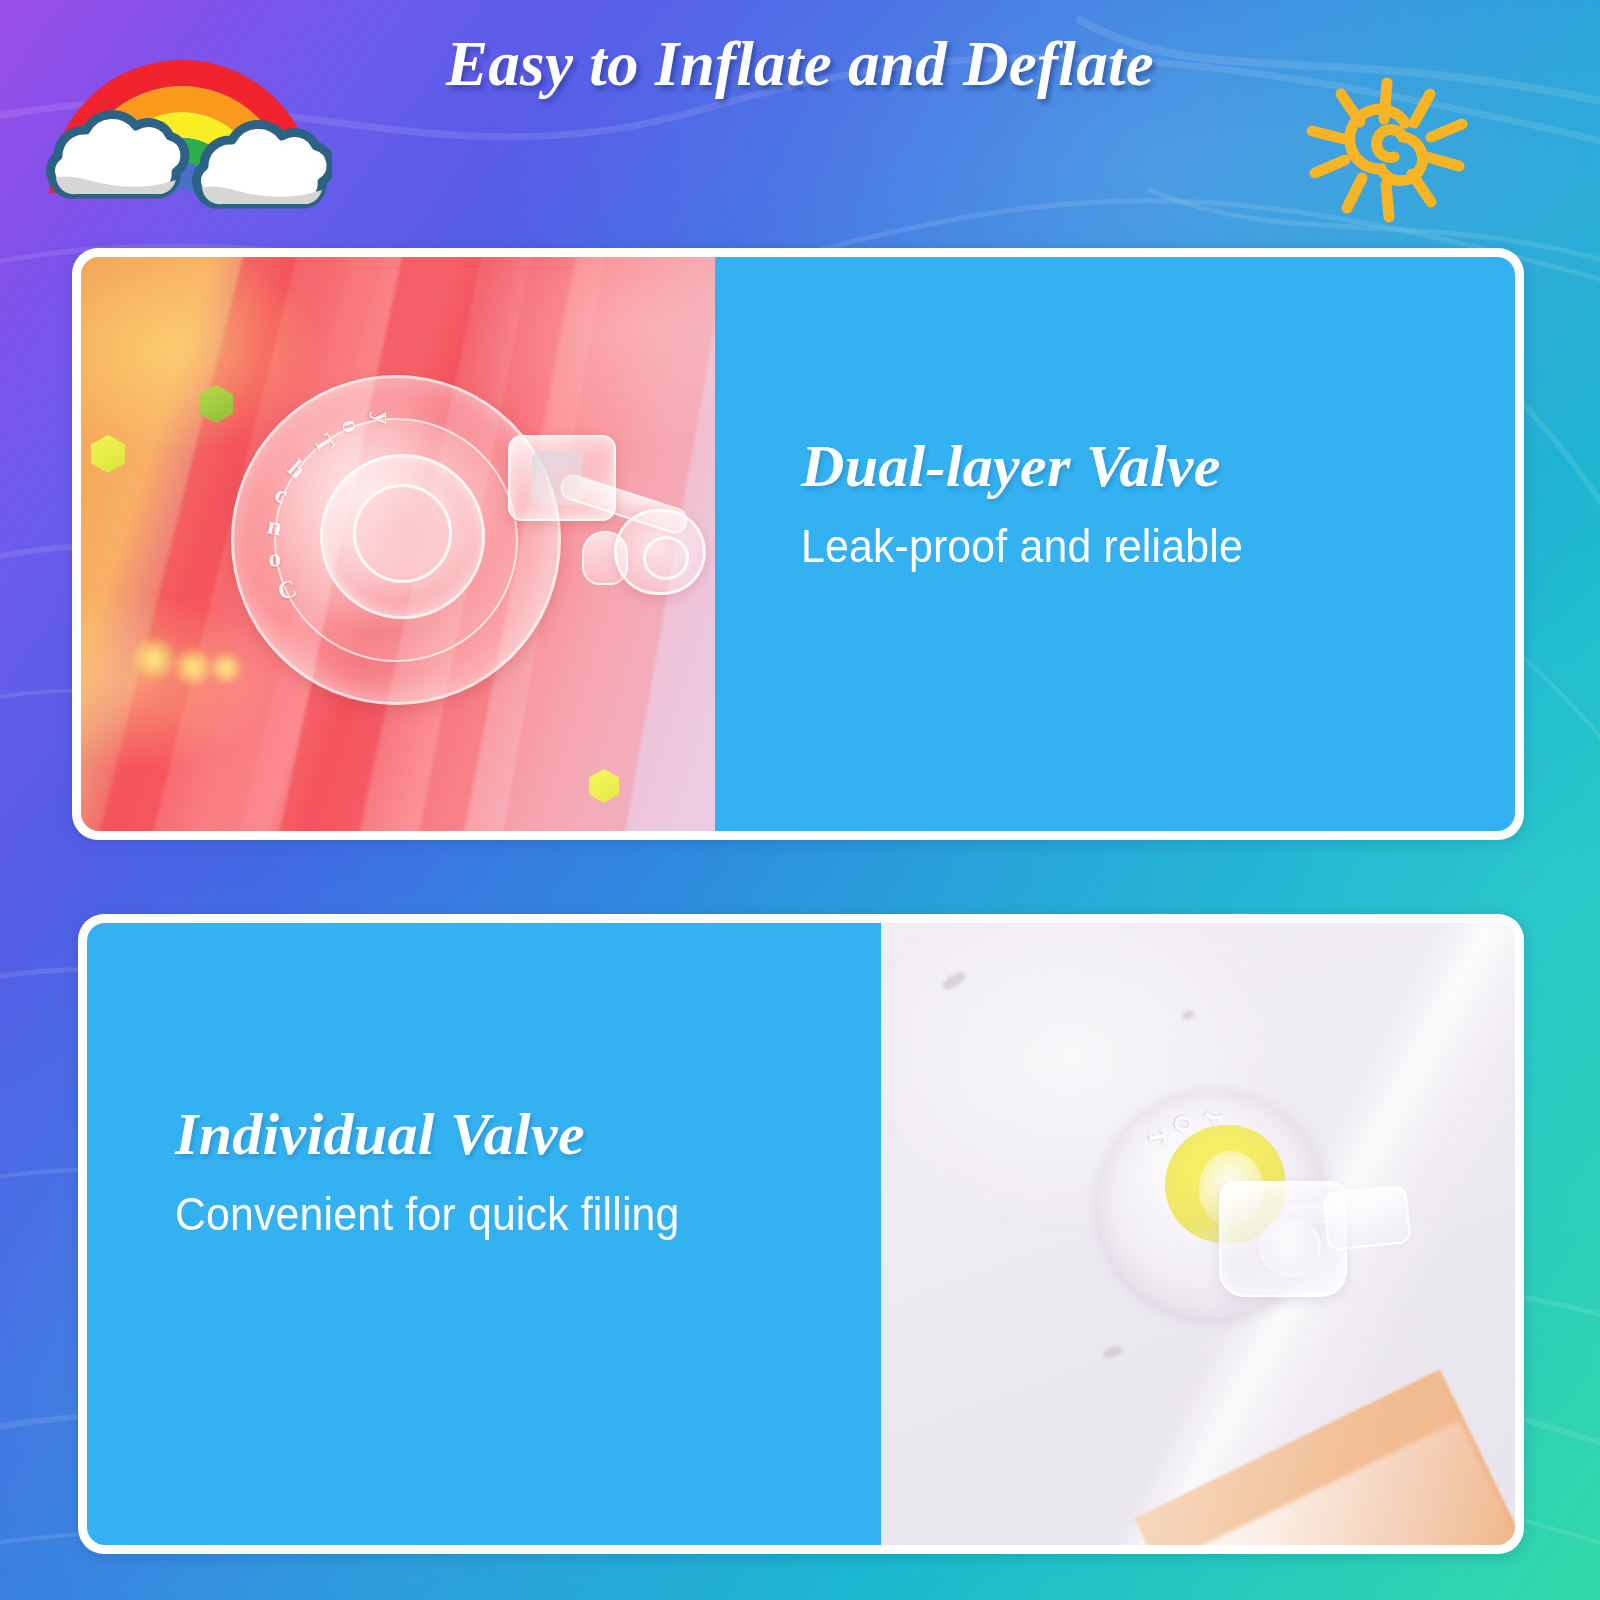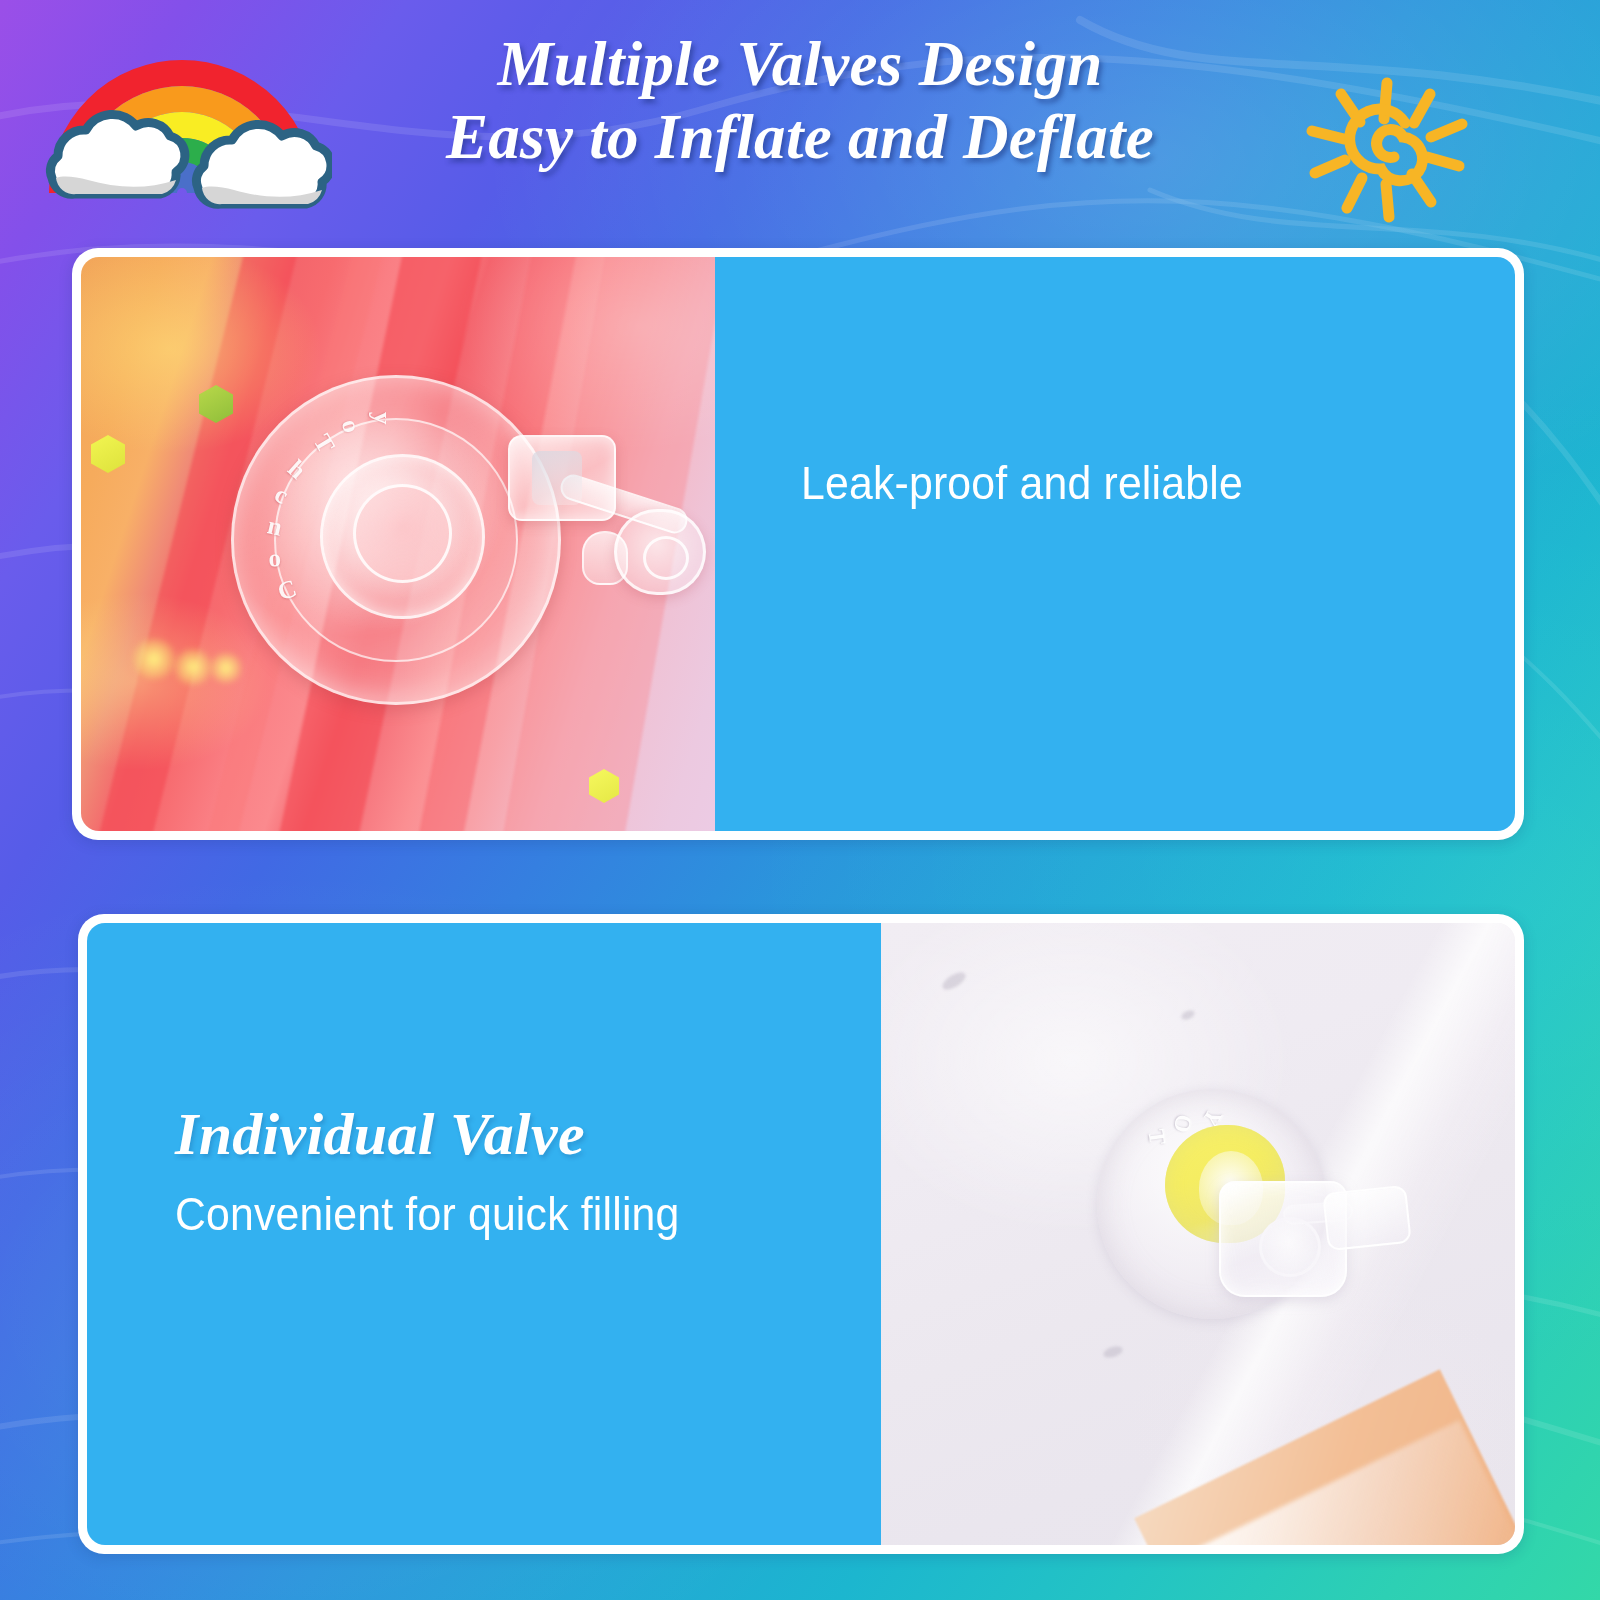--- a/index.html
+++ b/index.html
@@ -365,21 +365,20 @@
       <path d="M22 52 a18 18 0 0 0 20 16 l86 0 a20 20 0 0 0 14 -14 c-30 10 -60 8 -88 0 c-12 -3 -24 -5 -32 -2 z" fill="#d6d6d6"></path>
     </g>
 
     <g transform="translate(148,118)">
       <path d="M18 52 a18 18 0 0 1 6 -22 a26 26 0 0 1 28 -26 a30 30 0 0 1 50 -4 a24 24 0 0 1 34 10 a20 20 0 0 1 6 36 a20 20 0 0 1 -16 22 l-86 0 a20 20 0 0 1 -22 -16 z" fill="#ffffff" stroke="#2c6384" stroke-width="9" stroke-linejoin="round"></path>
       <path d="M22 52 a18 18 0 0 0 20 16 l86 0 a20 20 0 0 0 14 -14 c-30 10 -60 8 -88 0 c-12 -3 -24 -5 -32 -2 z" fill="#d6d6d6"></path>
     </g>
   </svg>
 
   <div class="headline">
-    <span>Multiple Valves Design</span>
     <span class="l2">Easy to Inflate and Deflate</span>
   </div>
 
   <svg class="sun-icon" viewBox="0 0 200 190">
     <g stroke="#f7b525" stroke-width="11" stroke-linecap="round" fill="none">
       <path d="M102 38 L 99 74"></path>
       <path d="M145 49 L 129 78"></path>
       <path d="M177 79 L 146 92"></path>
       <path d="M174 121 L 142 112"></path>
       <path d="M146 157 L 127 129"></path>
@@ -435,20 +434,21 @@
           <div class="plug-strap"></div>
           <div class="plug-cap"></div>
           <div class="plug-nub"></div>
           <div class="plug-tab"></div>
         </div>
       </div>
     </div>
 
     <div class="pane-text">
       <div class="txt-block">
+        <div class="feat-title">Dual-layer Valve</div>
         <div class="feat-sub">Leak-proof and reliable</div>
       </div>
     </div>
 
   </div>
 </div>
 
 <div class="card" id="card-2">
   <div class="card-inner">
 

